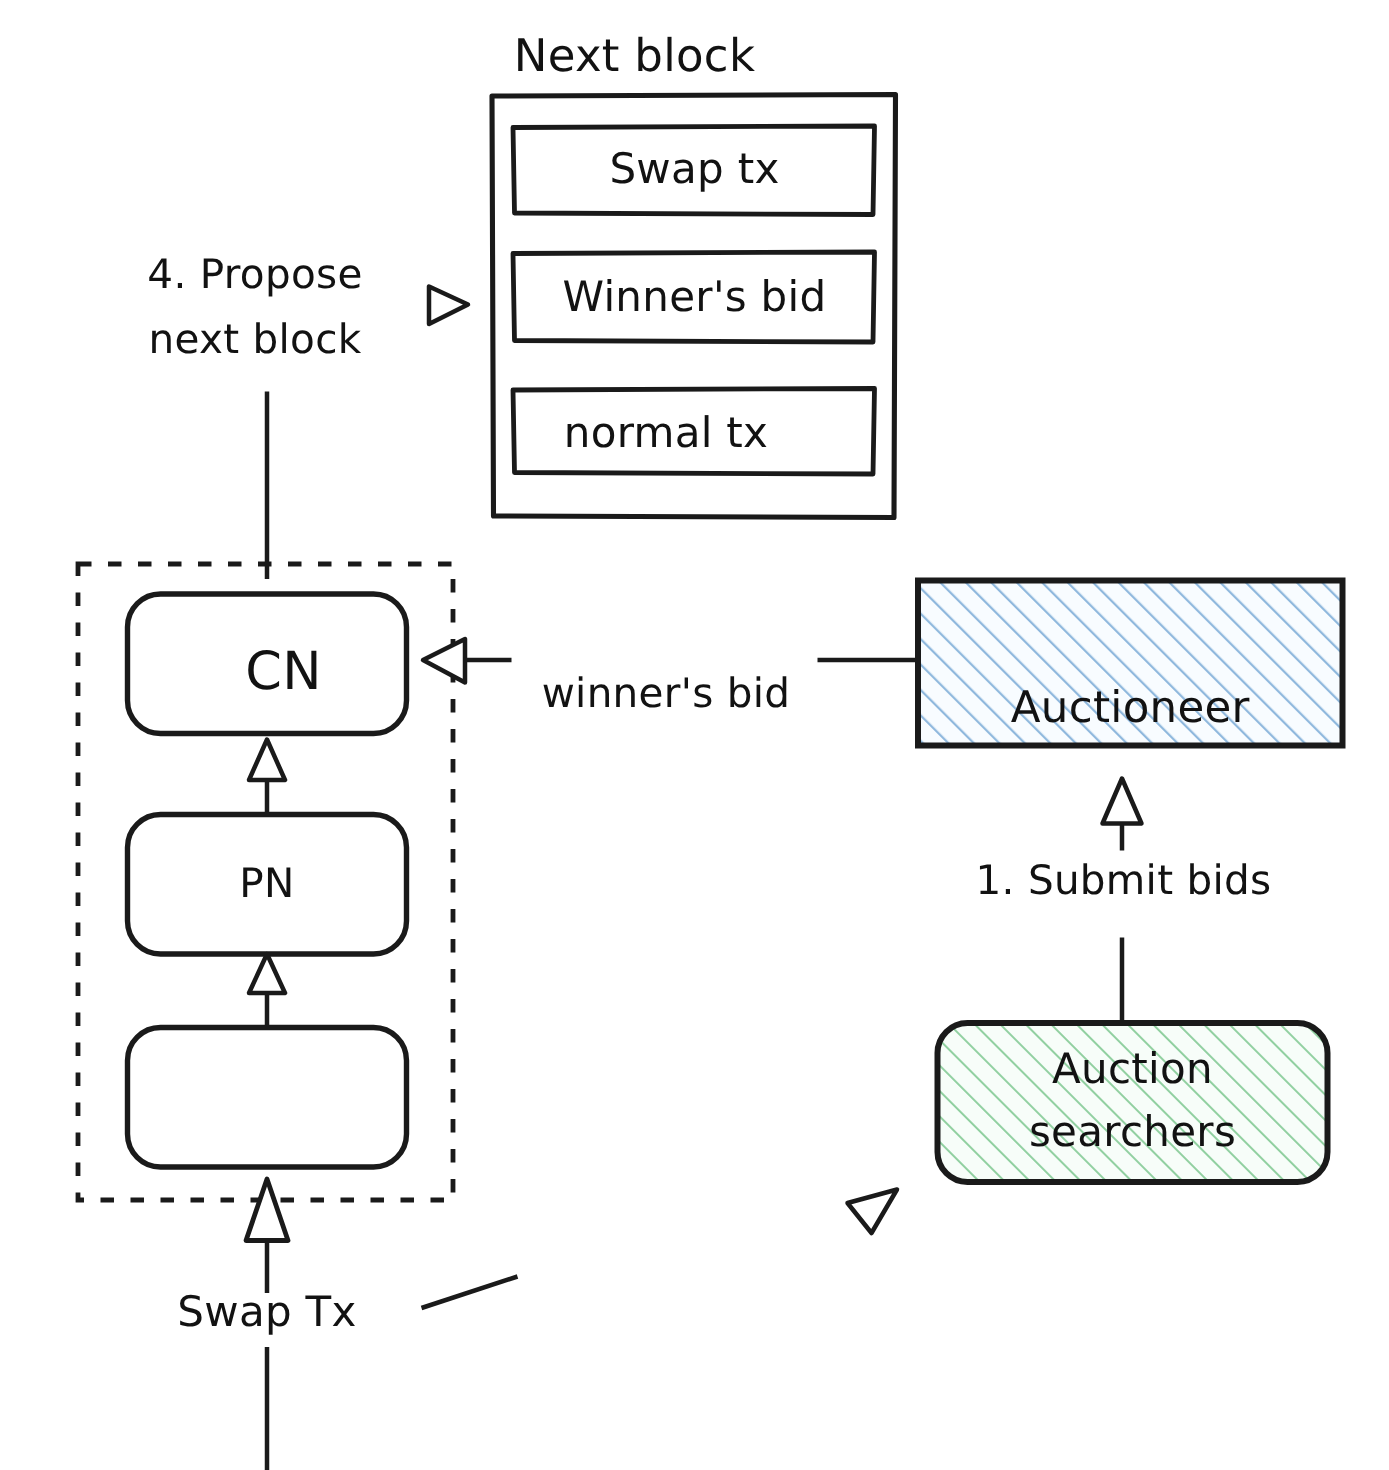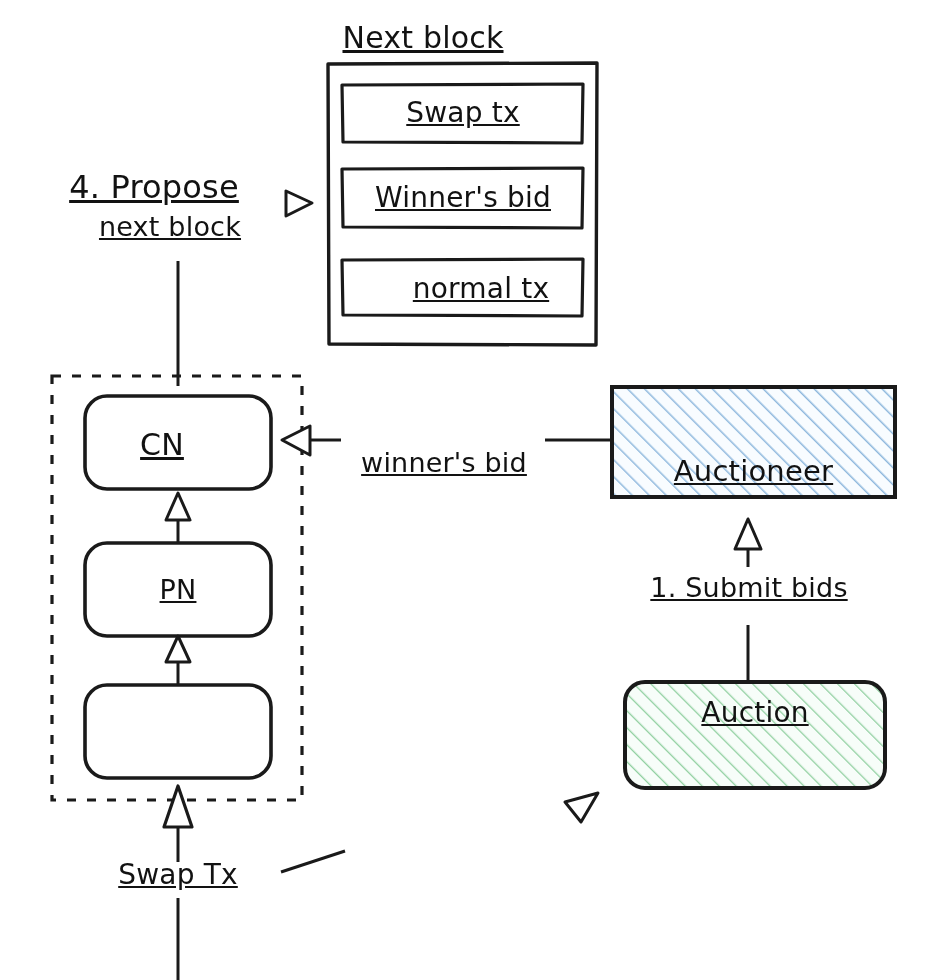--- a/index.html
+++ b/index.html
@@ -2,21 +2,21 @@
 <html><head>
 <meta charset="utf-8">
 <style>
   html,body{margin:0;padding:0;background:#ffffff;}
   body{width:926px;height:980px;position:relative;overflow:hidden;
        font-family:"DejaVu Sans",sans-serif;color:#1a1a1a;}
   #stage{position:absolute;inset:0;width:926px;height:980px;}
   svg{position:absolute;left:0;top:0;width:926px;height:980px;}
   .lbl{position:absolute;font-family:"DejaVu Sans",sans-serif;
        color:#121212;line-height:1.22;white-space:pre;letter-spacing:.2px;}
-  .center{text-align:center;text-decoration:underline;}
+  .center{text-align:center;}
 </style>
 </head>
 <body>
 
 <div id="stage">
 
   <svg viewBox="0 0 926 980">
     <defs>
       <pattern id="hatchBlue" width="12" height="12" patternTransform="rotate(-45)" patternUnits="userSpaceOnUse">
         <rect width="12" height="12" fill="#f8fcff"></rect>
@@ -101,32 +101,33 @@
       <path d="M178 786 L192 827 L164 827 Z" fill="#fff" stroke="#1a1a1a" stroke-width="3.2" stroke-linejoin="round"></path>
     </g>
   </svg>
 
   <div class="lbl center" style="left:328px;top:20px;width:190px;font-size:30px;">Next block</div>
 
   <div class="lbl center" style="left:343px;top:96px;width:240px;font-size:28px;">Swap tx</div>
 
   <div class="lbl center" style="left:343px;top:181px;width:240px;font-size:28px;">Winner's bid</div>
 
-  <div class="lbl center" style="left:361px;top:272px;width:240px;font-size:28px;text-align:center;">normal tx</div>
+  <div class="lbl center" style="left:324px;top:272px;width:240px;font-size:28px;text-align:center;">normal tx</div>
 
-  <div class="lbl center" style="left:44px;top:168px;width:220px;font-size:32px;">4. Propose</div>
+  <div class="lbl center" style="left:60px;top:168px;width:220px;font-size:27px;">4. Propose</div>
   <div class="lbl center" style="left:60px;top:211px;width:220px;font-size:27px;">next block</div>
 
-  <div class="lbl center" style="left:69px;top:427px;width:186px;font-size:30px;">CN</div>
+  <div class="lbl center" style="left:96px;top:427px;width:186px;font-size:35px;">CN</div>
   <div class="lbl center" style="left:85px;top:574px;width:186px;font-size:27px;">PN</div>
 
   <div class="lbl center" style="left:338px;top:447px;width:212px;font-size:27px;">winner's bid</div>
 
   <div class="lbl center" style="left:612px;top:426px;width:283px;font-size:29px;margin-top:28px;">Auctioneer</div>
 
   <div class="lbl center" style="left:614px;top:572px;width:270px;font-size:27px;">1. Submit bids</div>
 
   <div class="lbl center" style="left:625px;top:696px;width:260px;font-size:28px;">Auction</div>
+  <div class="lbl center" style="left:625px;top:738px;width:260px;font-size:28px;">searchers</div>
 
 
   <div class="lbl center" style="left:82px;top:858px;width:192px;font-size:28px;">Swap Tx</div>
 
 </div>
 
 </body></html>

